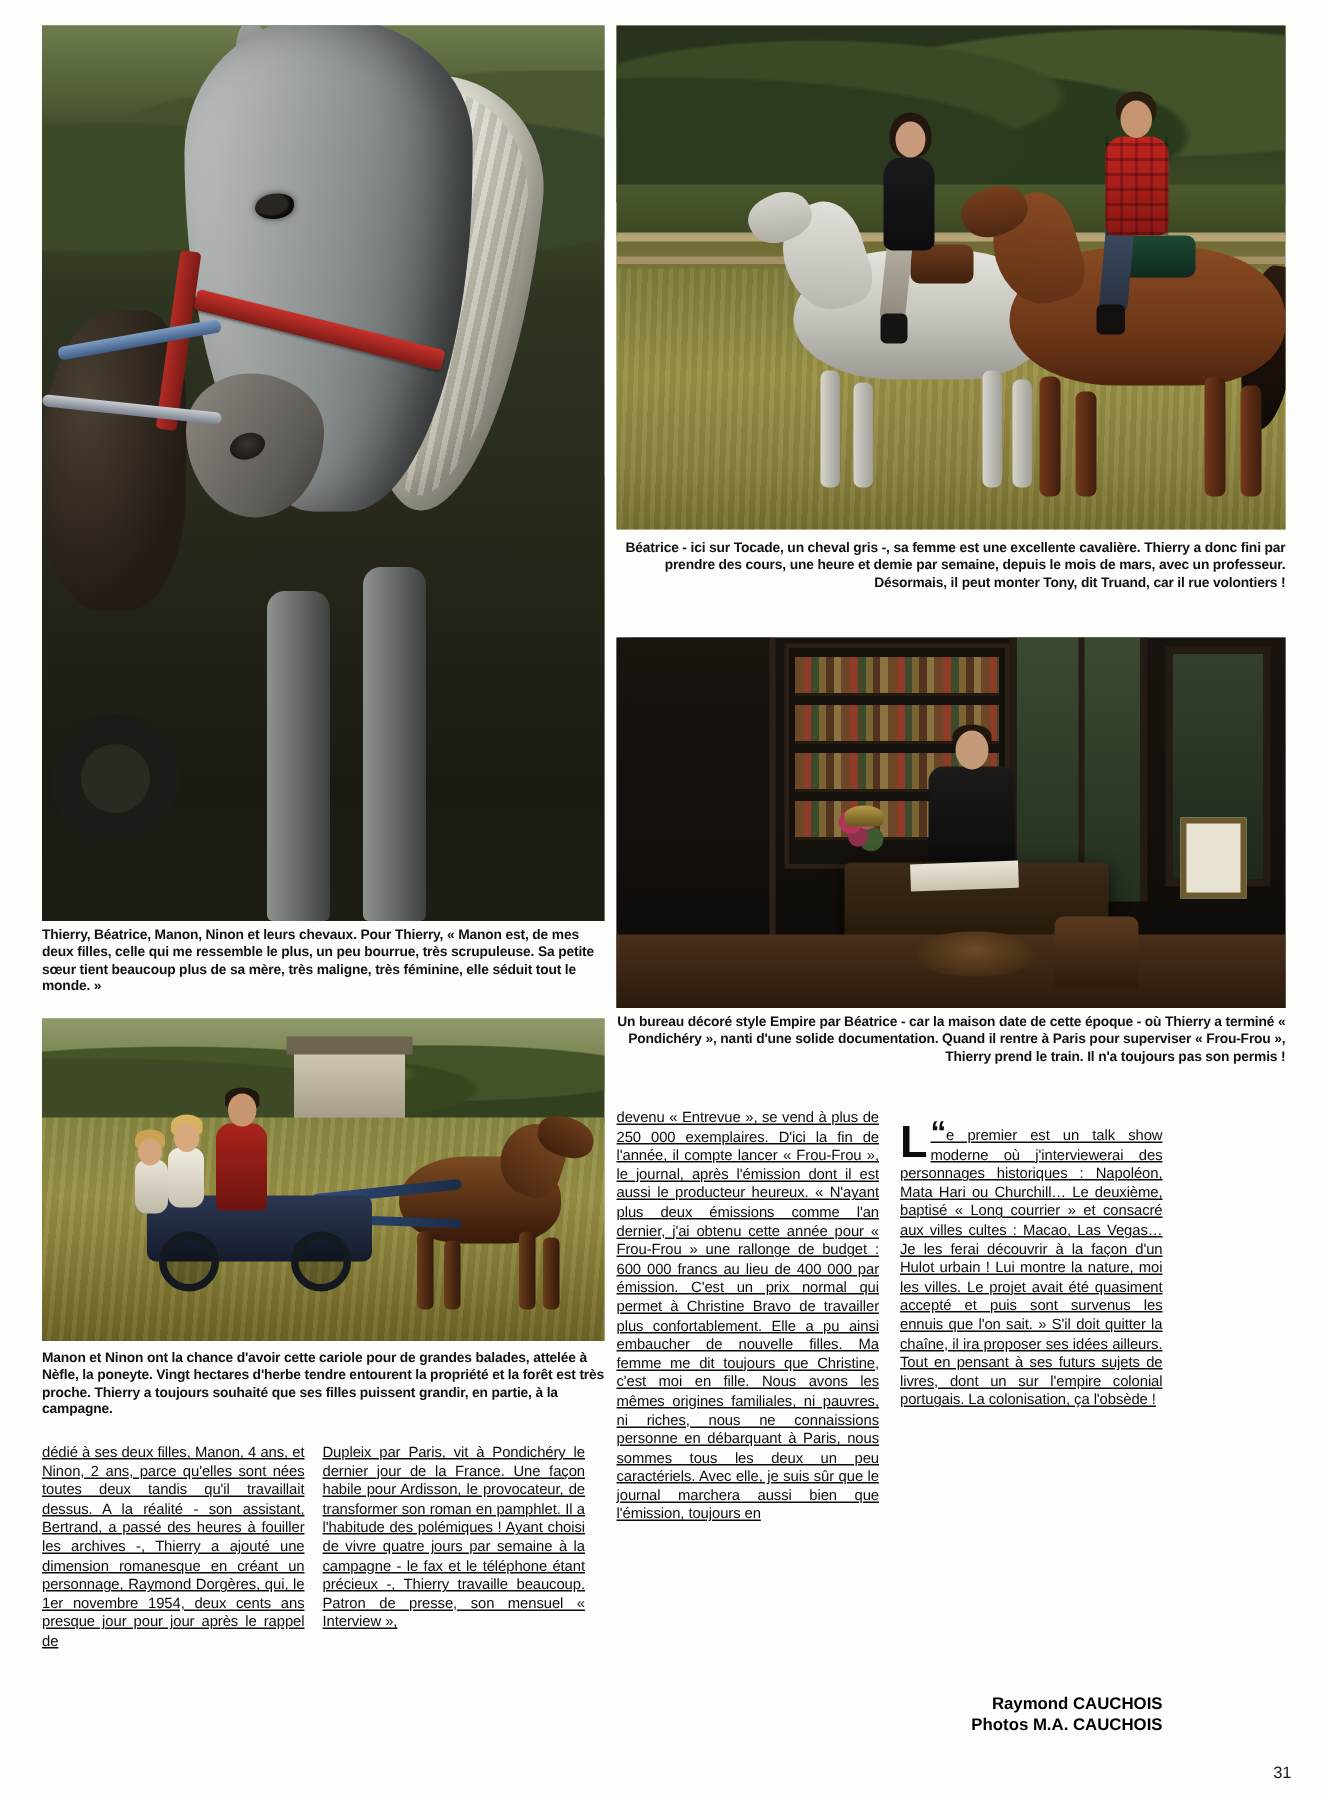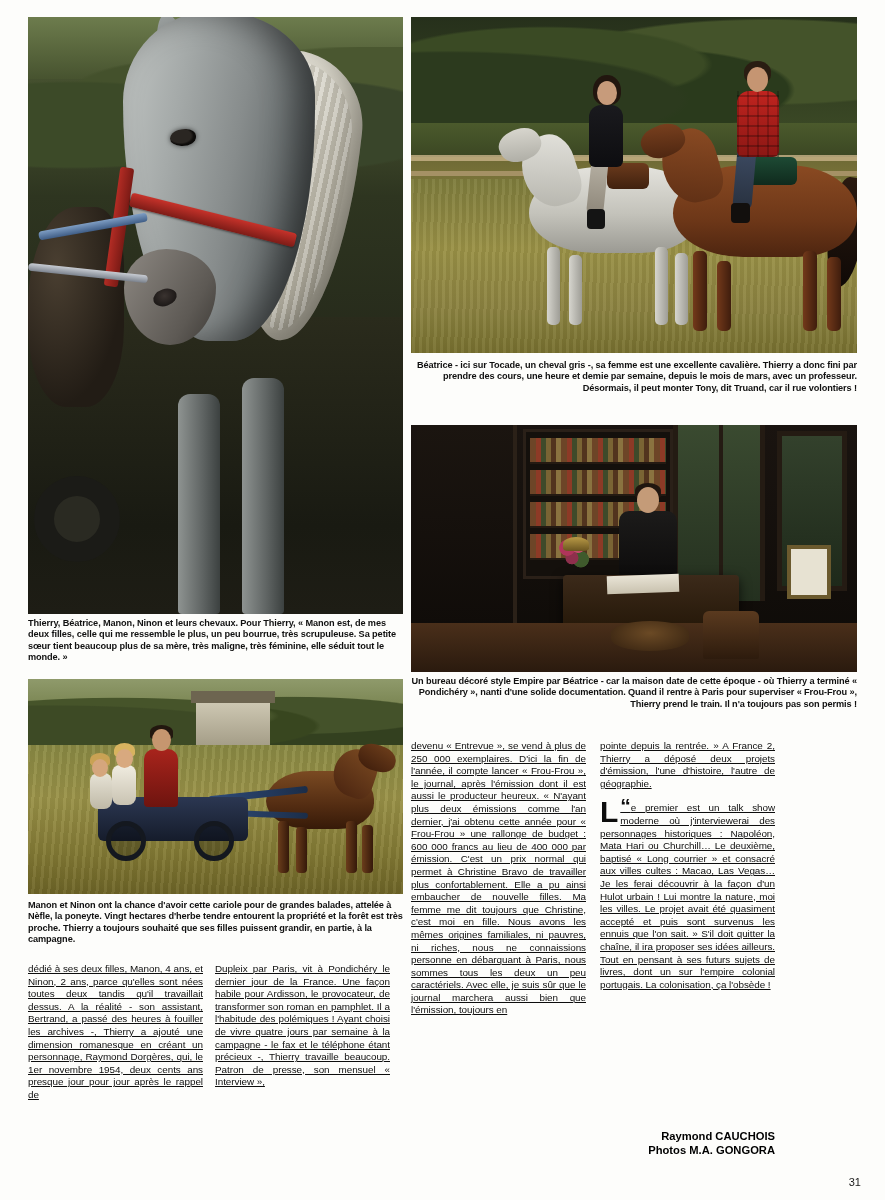--- a/index.html
+++ b/index.html
@@ -721,25 +721,24 @@
 
   <div class="col" id="col2">
     <p>Dupleix par Paris, vit à Pondichéry le dernier jour de la France. Une façon habile pour Ardisson, le provocateur, de transformer son roman en pamphlet. Il a l'habitude des polémiques ! Ayant choisi de vivre quatre jours par semaine à la campagne - le fax et le téléphone étant précieux -, Thierry travaille beaucoup. Patron de presse, son mensuel « Interview »,</p>
   </div>
 
   <div class="col" id="col3">
     <p>devenu « Entrevue », se vend à plus de 250 000 exemplaires. D'ici la fin de l'année, il compte lancer « Frou-Frou », le journal, après l'émission dont il est aussi le producteur heureux. « N'ayant plus deux émissions comme l'an dernier, j'ai obtenu cette année pour « Frou-Frou » une rallonge de budget : 600 000 francs au lieu de 400 000 par émission. C'est un prix normal qui permet à Christine Bravo de travailler plus confortablement. Elle a pu ainsi embaucher de nouvelle filles. Ma femme me dit toujours que Christine, c'est moi en fille. Nous avons les mêmes origines familiales, ni pauvres, ni riches, nous ne connaissions personne en débarquant à Paris, nous sommes tous les deux un peu caractériels. Avec elle, je suis sûr que le journal marchera aussi bien que l'émission, toujours en</p>
   </div>
 
   <div class="col" id="col4">
-    <p>pointe depuis la rentrée. » A France 2, Thierry a déposé deux projets d'émission, l'une d'histoire, l'autre de géographie.</p>
     <p class="dropcap-para" style="margin-top:9px;">
       <span class="dropcap-quote">“</span><span class="dropcap">L</span><span>e premier est un talk show moderne où j'interviewerai des personnages historiques : Napoléon, Mata Hari ou Churchill… Le deuxième, baptisé « Long courrier » et consacré aux villes cultes : Macao, Las Vegas… Je les ferai découvrir à la façon d'un Hulot urbain ! Lui montre la nature, moi les villes. Le projet avait été quasiment accepté et puis sont survenus les ennuis que l'on sait. » S'il doit quitter la chaîne, il ira proposer ses idées ailleurs. Tout en pensant à ses futurs sujets de livres, dont un sur l'empire colonial portugais. La colonisation, ça l'obsède !</span>
     </p>
   </div>
 
   <div class="signature">
     <div>Raymond CAUCHOIS</div>
-    <div>Photos M.A. GONGORA</div>
+    <div>Photos M.A. CAUCHOIS</div>
   </div>
 
   <div id="page-number">31</div>
 </div>
 
 </body></html>

